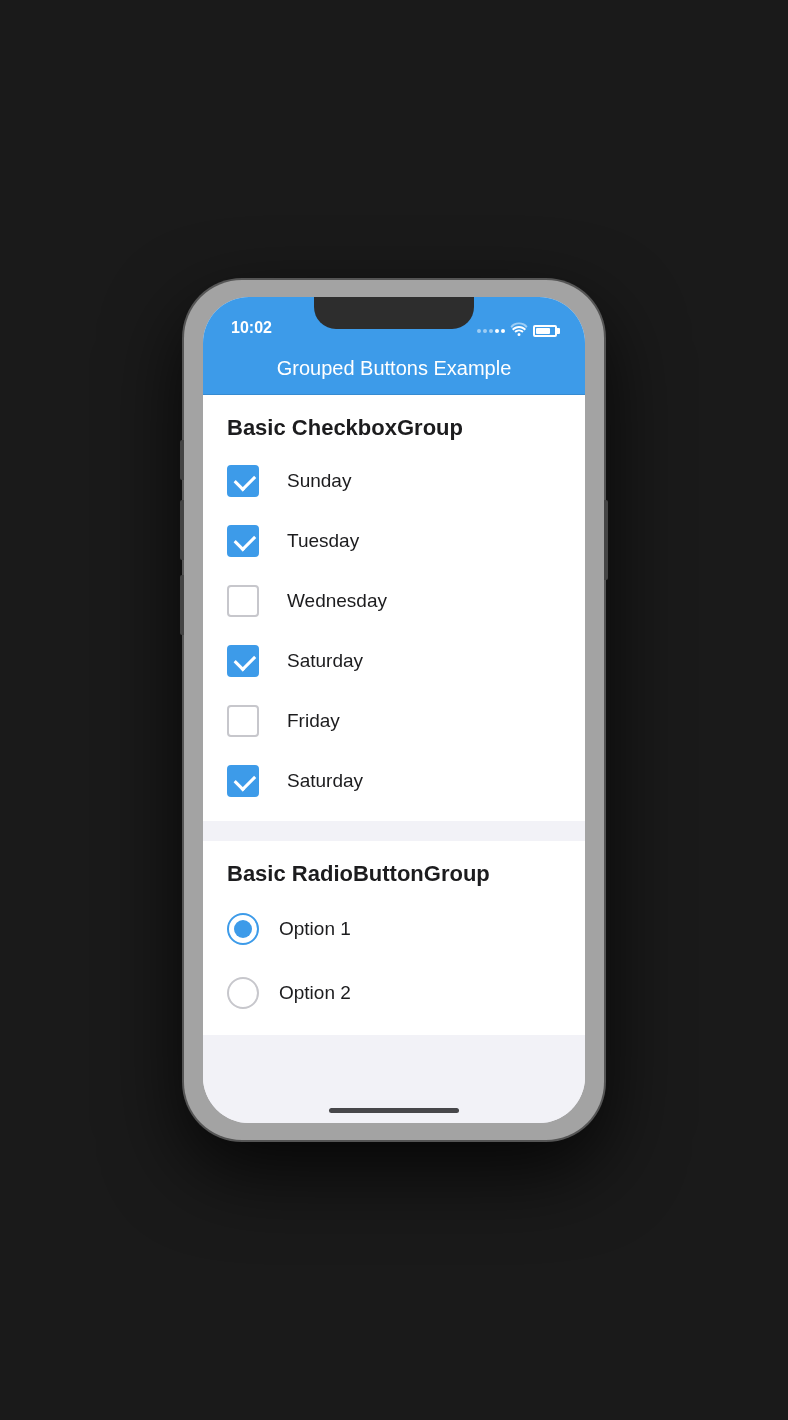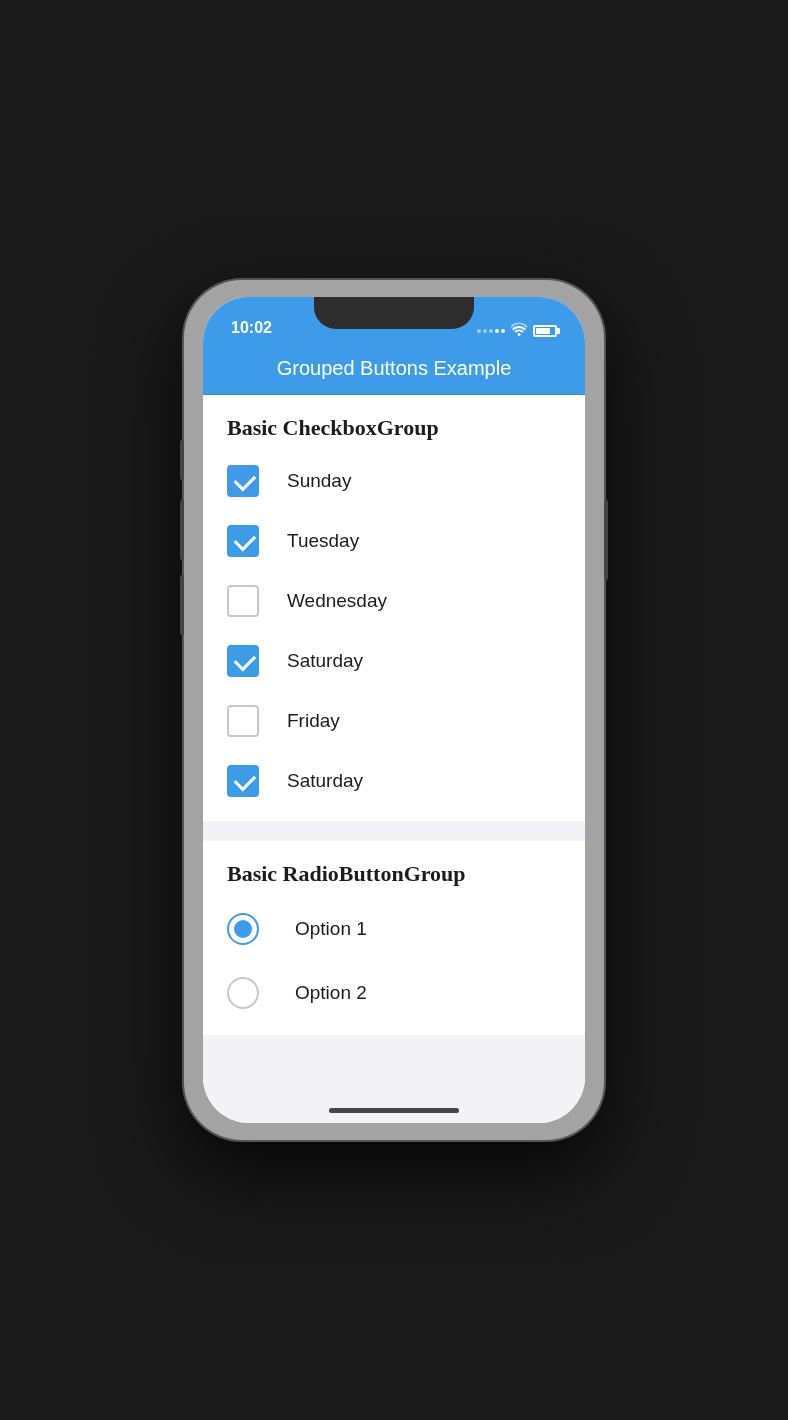--- a/index.html
+++ b/index.html
@@ -185,21 +185,20 @@
       background: white;
       margin-bottom: 0;
       padding: 20px 24px 10px;
     }
 
     .section-title {
       font-size: 22px;
       font-weight: 800;
       color: #1c1c1e;
       margin-bottom: 10px;
-      font-family: Liberation Serif, serif;
     }
 
     .checkbox-item {
       display: flex;
       align-items: center;
       padding: 14px 0;
       gap: 28px;
       cursor: pointer;
     }
 
@@ -230,21 +229,21 @@
 
     .checkbox-label {
       font-size: 19px;
       color: #1c1c1e;
     }
 
     .radio-item {
       display: flex;
       align-items: center;
       padding: 16px 0;
-      gap: 36px;
+      gap: 20px;
       cursor: pointer;
     }
 
     .radio-circle {
       width: 32px;
       height: 32px;
       border-radius: 50%;
       border: 2px solid #c7c7cc;
       display: flex;
       align-items: center;

